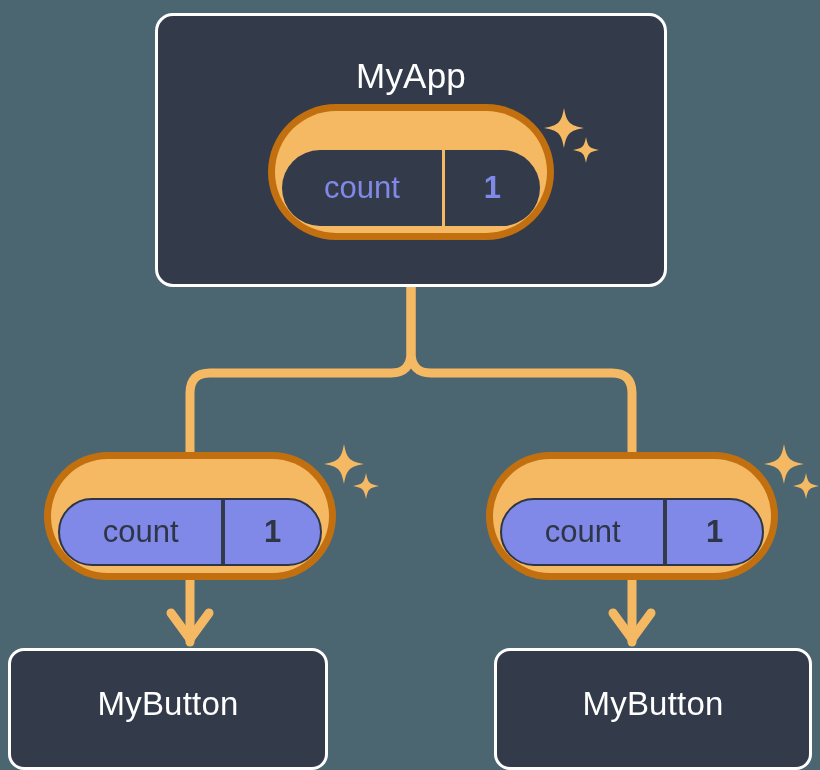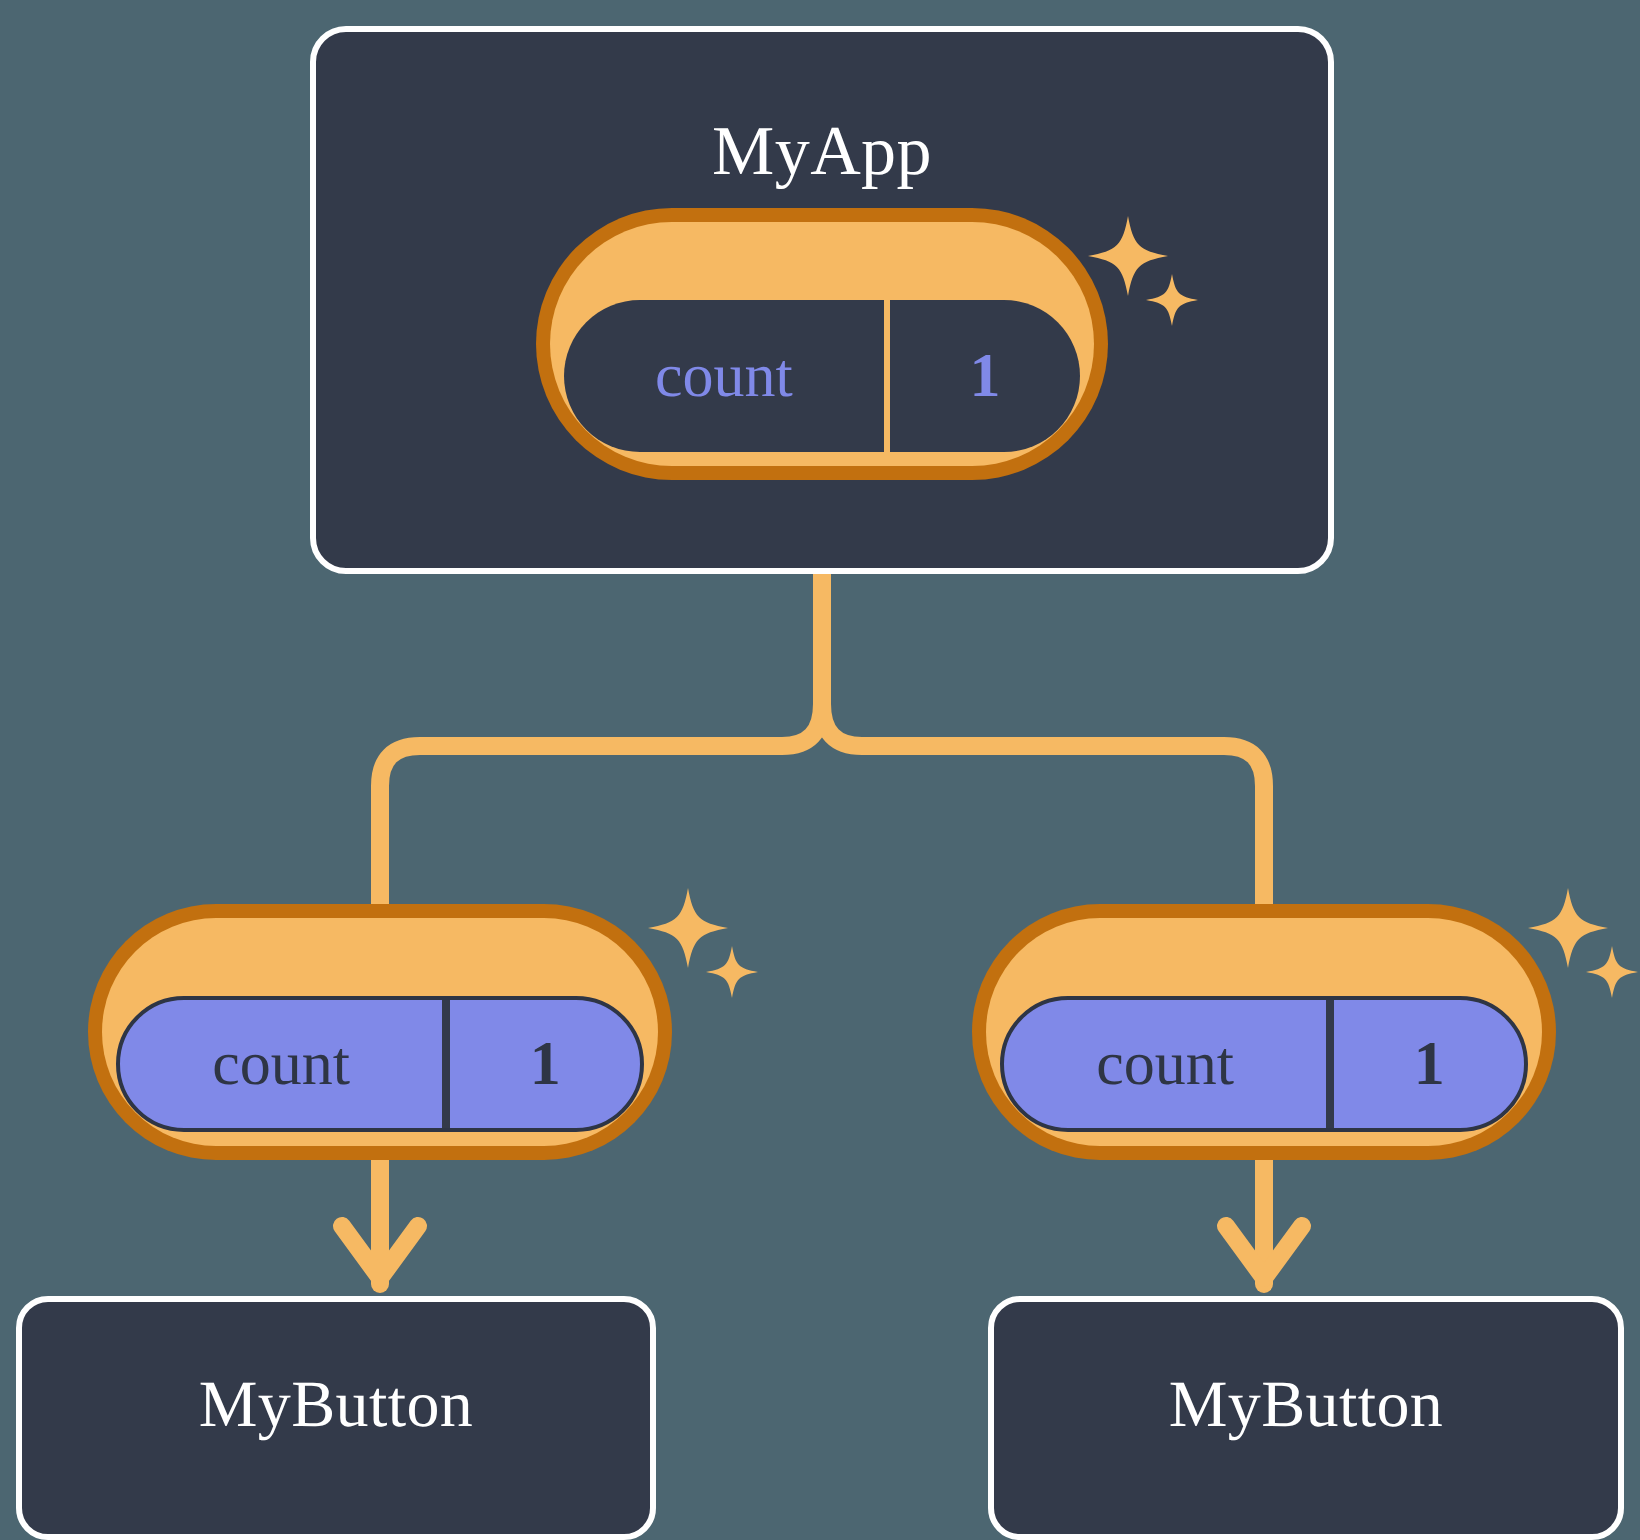--- a/index.html
+++ b/index.html
@@ -2,21 +2,21 @@
 <html><head>
 <meta charset="utf-8">
 <style>
   html,body{margin:0;padding:0;}
   body{
     width:820px;height:770px;overflow:hidden;
     background:#4c6671;
     font-family:"Liberation Sans","DejaVu Sans",sans-serif;
     position:relative;
   }
-  #stage{position:absolute;inset:0;width:807px;height:770px;font-family:Liberation Serif, serif;}
+  #stage{position:absolute;inset:0;width:807px;height:770px;}
 
   
   #wires{position:absolute;left:0;top:0;width:820px;height:770px;z-index:1;}
 
   
   .card{
     position:absolute;
     background:#333a4a;
     border:3px solid #ffffff;
     border-radius:18px;

